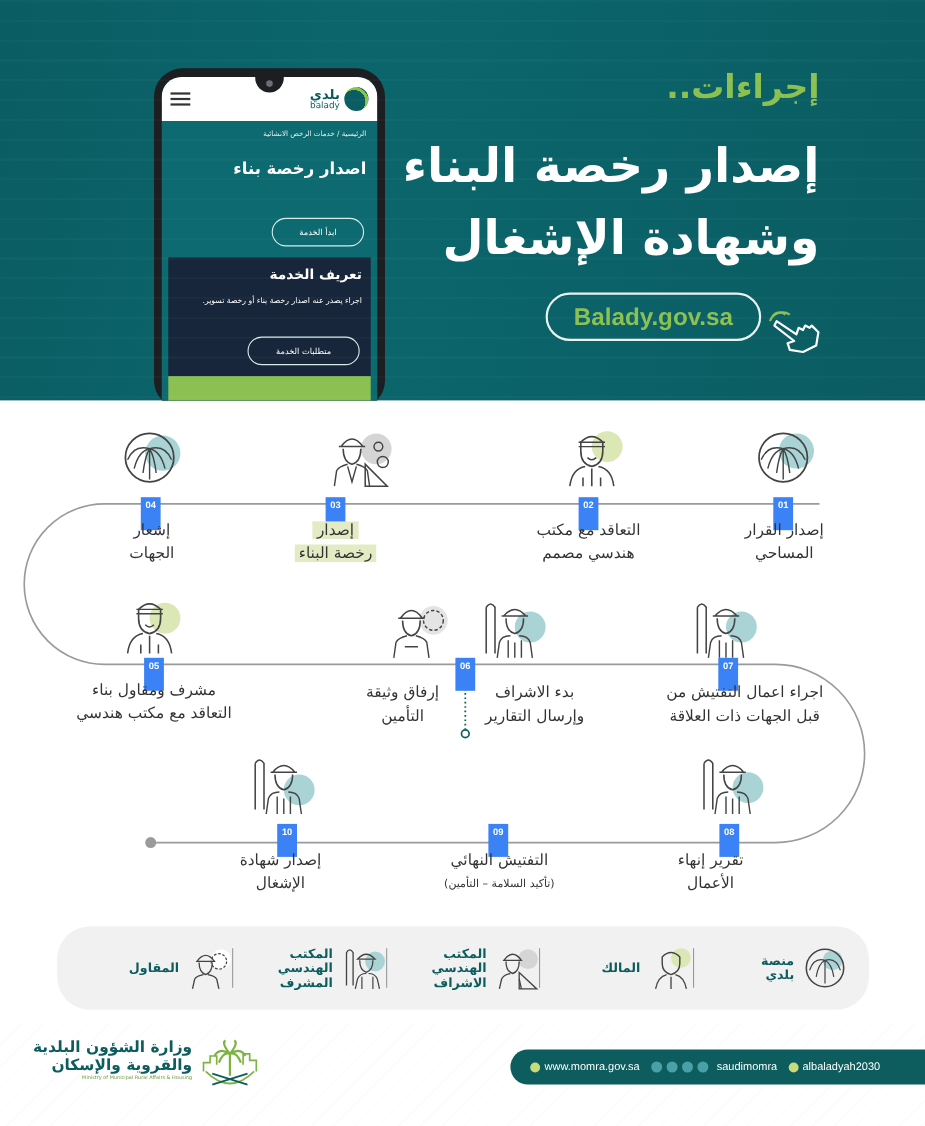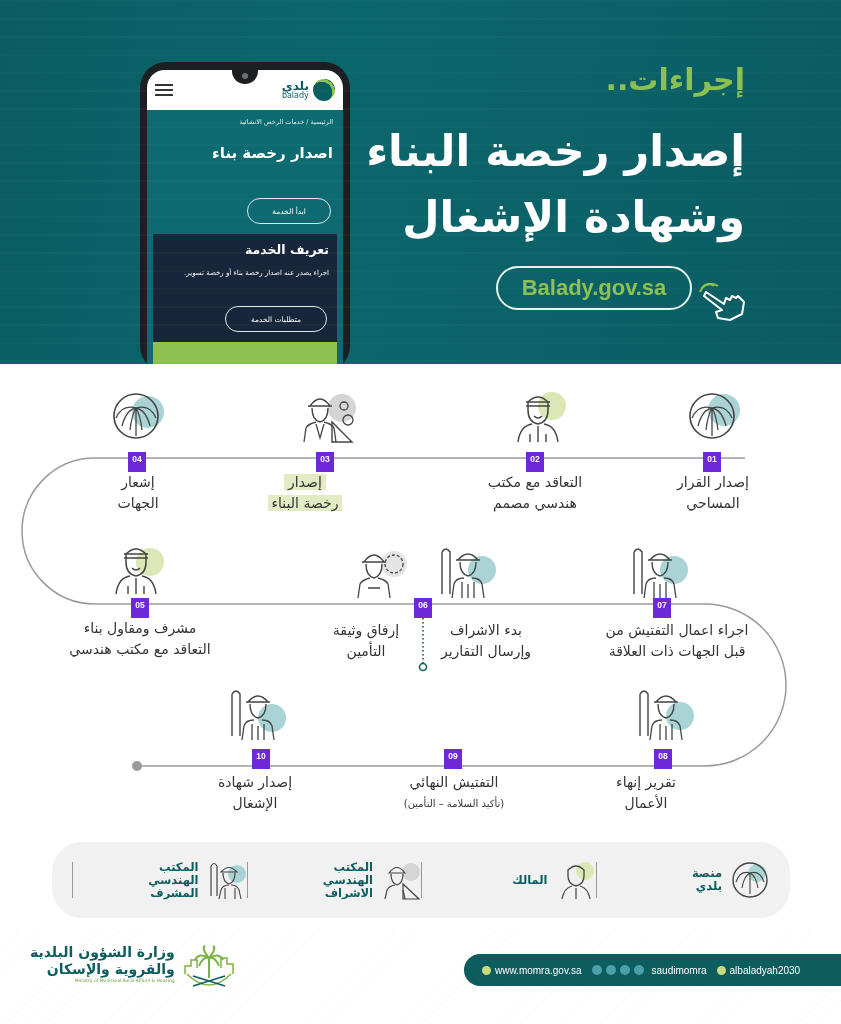--- a/index.html
+++ b/index.html
@@ -23,21 +23,21 @@
 .ph-start{position:absolute;left:100px;top:128px;width:84px;height:26px;border:1.5px solid #d7ece9;border-radius:14px;color:#fff;font-size:7.5px;display:flex;align-items:center;justify-content:center}
 .ph-card{position:absolute;left:6px;right:6px;top:164px;height:108px;background:#17263a;padding:8px}
 .ph-card-title{font-size:12.5px;color:#fff;font-weight:bold}
 .ph-card-desc{font-size:7px;color:#fff;margin-top:12px}
 .ph-req{position:absolute;left:72px;top:72px;width:102px;height:26px;border:1.5px solid #d7ece9;border-radius:14px;color:#fff;font-size:7.5px;display:flex;align-items:center;justify-content:center}
 .ph-green{position:absolute;left:6px;right:6px;top:272px;height:30px;background:#8cc152}
 .h-sub{position:absolute;right:96px;top:62px;font-size:30px;color:#8cc152;font-weight:bold;direction:rtl}
 .h-title{position:absolute;right:96px;top:118px;width:420px;text-align:right;font-size:43px;line-height:66px;color:#fff;font-weight:bold;direction:rtl}
 .h-link{position:absolute;left:496px;top:266px;width:196px;height:44px;border:2px solid #e8f3ef;border-radius:24px;color:#8cc152;font-size:22px;font-weight:bold;display:flex;align-items:center;justify-content:center;font-family:"Liberation Sans",sans-serif}
 .h-hand{position:absolute;left:696px;top:278px;width:54px;height:46px}
-.step-num{position:absolute;width:18px;height:20px;background:#6d28d9;color:#fff;font-size:8.5px;line-height:14px;text-align:center;font-weight:bold;font-family:"Liberation Sans",sans-serif}
+.step-num{position:absolute;width:18px;height:30px;background:#3b82f6;color:#fff;font-size:8.5px;line-height:14px;text-align:center;font-weight:bold;font-family:"Liberation Sans",sans-serif}
 .step-label{position:absolute;font-size:14px;line-height:21px;color:#333;text-align:center;direction:rtl;white-space:nowrap}
 .step-label .hl{background:#e2ebc4;padding:0 4px}
 .step-sub{display:block;font-size:10px;color:#333}
 .icon-wrap{position:absolute;width:60px;height:56px}
 .legend{position:absolute;left:52px;top:842px;width:738px;height:76px;background:#f1f1f1;border-radius:30px;display:flex;direction:rtl;align-items:center;padding:0 20px}
 .leg-item{flex:1;display:flex;align-items:center;justify-content:flex-start;gap:8px;direction:rtl}
 .leg-label{font-size:11.5px;line-height:13px;color:#0d5c5e;font-weight:bold;text-align:right}
 .leg-sep{width:1px;height:36px;background:#999}
 .ministry{position:absolute;left:30px;top:944px;display:flex;align-items:flex-start;gap:6px}
 .min-text{direction:rtl;text-align:right}
@@ -139,21 +139,21 @@
   <svg width="62" height="56" viewBox="0 0 62 56">
     <circle cx="44" cy="20" r="14" fill="#d5d5d5"></circle>
     <path d="M12 18 Q22 4 32 18 Z M10 18 L34 18" fill="none" stroke="#444" stroke-width="1.4"></path>
     <path d="M14 20 Q14 32 22 34 Q30 32 30 20" fill="none" stroke="#444" stroke-width="1.4"></path>
     <path d="M6 54 L8 40 Q10 36 18 34 M38 54 L36 40 Q34 36 26 34 M18 36 L22 50 L26 36" fill="none" stroke="#444" stroke-width="1.3"></path>
     <circle cx="46" cy="18" r="4" fill="none" stroke="#444" stroke-width="1.3"></circle>
     <circle cx="50" cy="32" r="5" fill="none" stroke="#444" stroke-width="1.3"></circle>
     <path d="M34 54 L54 54 L34 34 Z" fill="none" stroke="#444" stroke-width="1.4"></path>
   </svg>
 </div>
-<div class="step-num" style="left:316px;top:452px">03</div>
+<div class="step-num" style="left:296px;top:452px">03</div>
 <div class="step-label" style="left:252px;top:472px;width:106px">
   <div><span class="hl">إصدار</span></div>
     <div><span class="hl">رخصة البناء</span></div>
 </div>
 
 <div class="icon-wrap" style="left:106px;top:388px">
   <svg width="62" height="56" viewBox="0 0 62 56">
     <circle cx="42" cy="24" r="16" fill="#a9d3d5"></circle>
     <circle cx="30" cy="28" r="22" fill="none" stroke="#444" stroke-width="1.6"></circle>
     <path d="M30 48 L30 20 M30 20 Q16 16 10 30 M30 20 Q44 16 50 30 M30 20 Q20 22 16 38 M30 20 Q40 22 44 38 M30 20 Q26 26 24 42 M30 20 Q34 26 36 42" fill="none" stroke="#444" stroke-width="1.3"></path>
@@ -306,20 +306,32 @@
       <path d="M16 13 Q16 22 22 24 Q28 22 28 13" fill="none" stroke="#444" stroke-width="1.2"></path>
       <path d="M12 39 L14 30 Q16 25 22 25 M34 39 L32 30 Q30 25 24 25 M18 28 L18 39 M28 28 L28 39" fill="none" stroke="#444" stroke-width="1.1"></path>
     </svg>
     <div class="leg-label">
         <div>المكتب</div>
         <div>الهندسي</div>
         <div>المشرف</div>
       </div>
   </div>
   <div class="leg-sep"></div>
+  <div class="leg-item">
+    <svg width="40" height="40" viewBox="0 0 40 40">
+      <circle cx="30" cy="12" r="9" fill="#fff"></circle>
+      <circle cx="28" cy="14" r="7" fill="none" stroke="#444" stroke-width="1.1" stroke-dasharray="2.5 1.5"></circle>
+      <path d="M8 14 Q16 3 24 14 Z" fill="none" stroke="#444" stroke-width="1.2"></path>
+      <path d="M10 15 Q10 24 16 26 Q22 24 22 15" fill="none" stroke="#444" stroke-width="1.2"></path>
+      <path d="M4 39 L6 30 Q8 27 14 26 M28 39 L26 30 Q24 27 18 26" fill="none" stroke="#444" stroke-width="1.2"></path>
+    </svg>
+    <div class="leg-label">
+        <div>المقاول</div>
+      </div>
+  </div>
 </div>
 
 <div class="bgpattern"></div>
 
 <div class="ministry">
   <div class="min-text">
     <div class="min-ar1">وزارة الشؤون البلدية</div>
     <div class="min-ar2">والقروية والإسكان</div>
     <div class="min-en">Ministry of Municipal Rural Affairs &amp; Housing</div>
   </div>

